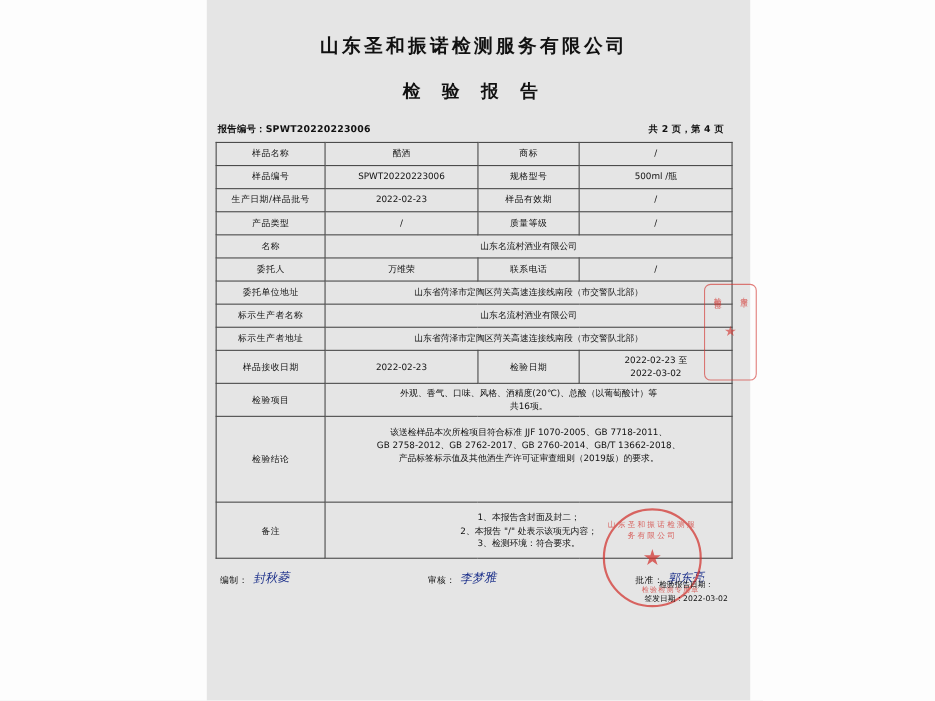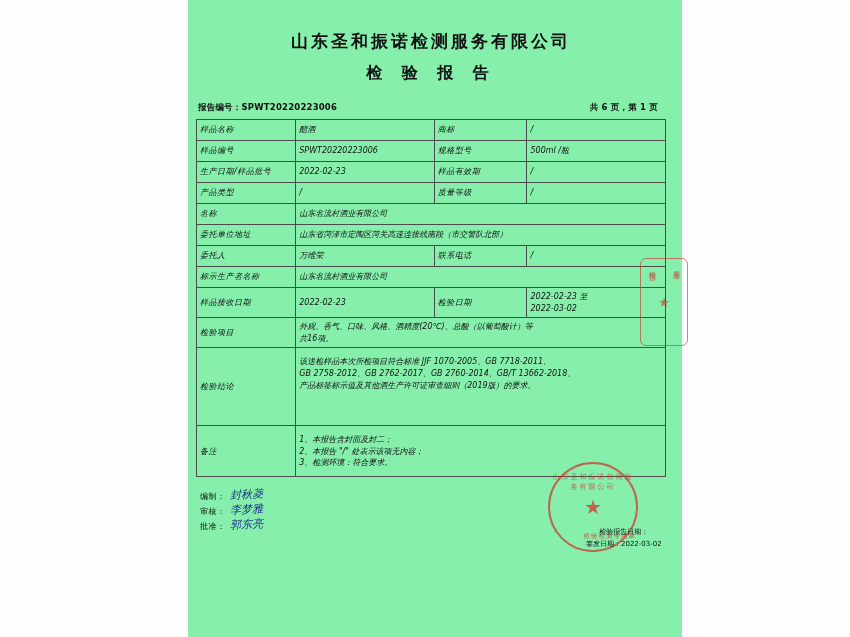--- a/index.html
+++ b/index.html
@@ -11,21 +11,21 @@
     width: 850px;
     height: 637px;
     overflow: hidden;
     font-family: "DejaVu Sans", "Liberation Sans", sans-serif;
     color: #1a1a1a;
   }
   .page {
     position: relative;
     width: 850px;
     height: 637px;
-    background: #86efac;
+    background: #e5e5e5;
   }
   
   .scan-edge-left {
     position: absolute;
     left: 0; top: 0;
     width: 188px; height: 637px;
     background: #fdfdfd;
   }
   .scan-edge-right {
     position: absolute;
@@ -48,21 +48,21 @@
     color: #111;
     margin-top: 22px;
     font-family: "DejaVu Sans", "Liberation Sans", sans-serif;
   }
   .doc-subtitle {
     text-align: center;
     font-size: 16px;
     font-weight: bold;
     letter-spacing: 7px;
     color: #111;
-    margin-top: 10px;
+    margin-top: 20px;
   }
   .meta-row {
     display: flex;
     justify-content: space-between;
     align-items: flex-start;
     margin-top: 18px;
     font-size: 8.5px;
     color: #111;
     padding: 0 2px;
     font-weight: bold;
@@ -78,24 +78,24 @@
     width: 100%;
     border-collapse: collapse;
     margin-top: 5px;
     table-layout: fixed;
   }
   table.report td {
     border: 1px solid #4b4b4b;
     font-size: 8px;
     color: #111;
     padding: 3px 3px;
+    text-align: center;
     vertical-align: middle;
     line-height: 1.45;
     height: 14px;
-    font-style: italic;
   }
   td.label {
     width: 84px;
     letter-spacing: 0.5px;
   }
   td.label2 {
     width: 78px;
     letter-spacing: 0.5px;
   }
   td.val {
@@ -111,21 +111,20 @@
   }
   td.center-multi {
     line-height: 1.6;
   }
   .sig-row {
     display: flex;
     margin-top: 10px;
     font-size: 8px;
     color: #111;
     padding-left: 4px;
-    flex-direction: column;
   }
   .sig-cell {
     display: flex;
     align-items: flex-end;
     margin-right: 26px;
   }
   .sig-cell .sig-label {
     letter-spacing: 0.5px;
   }
   .sig-cell .sig-name {
@@ -226,21 +225,21 @@
 
   <div class="sheet">
 
     <div class="doc-title">山东圣和振诺检测服务有限公司</div>
     <div class="doc-subtitle">检 验 报 告</div>
 
     <div class="meta-row">
       <div class="report-no">
         <span>报告编号：</span><span>SPWT20220223006</span>
       </div>
-      <div class="page-no">共 6 页，第 1 页</div>
+      <div class="page-no">共 2 页，第 4 页</div>
     </div>
 
     <table class="report">
       <tbody>
         <tr>
           <td class="label">样品名称</td>
           <td class="val">醋酒</td>
           <td class="label2">商标</td>
           <td class="val">/</td>
         </tr>
@@ -261,32 +260,36 @@
           <td class="val">/</td>
           <td class="label2">质量等级</td>
           <td class="val">/</td>
         </tr>
 
         <tr>
           <td class="label">名称</td>
           <td class="center-multi" colspan="3">山东名流村酒业有限公司</td>
         </tr>
         <tr>
-          <td class="label">委托单位地址</td>
-          <td class="center-multi" colspan="3">山东省菏泽市定陶区菏关高速连接线南段（市交警队北部）</td>
-        </tr>
-        <tr>
           <td class="label">委托人</td>
           <td class="val">万维荣</td>
           <td class="label2">联系电话</td>
           <td class="val">/</td>
         </tr>
         <tr>
+          <td class="label">委托单位地址</td>
+          <td class="center-multi" colspan="3">山东省菏泽市定陶区菏关高速连接线南段（市交警队北部）</td>
+        </tr>
+        <tr>
           <td class="label">标示生产者名称</td>
           <td class="center-multi" colspan="3">山东名流村酒业有限公司</td>
+        </tr>
+        <tr>
+          <td class="label">标示生产者地址</td>
+          <td class="center-multi" colspan="3">山东省菏泽市定陶区菏关高速连接线南段（市交警队北部）</td>
         </tr>
 
         <tr>
           <td class="label tall">样品接收日期</td>
           <td class="val tall">2022-02-23</td>
           <td class="label2 tall">检验日期</td>
           <td class="val tall">
             <div>2022-02-23 至</div>
             <div>2022-03-02</div>
           </td>

